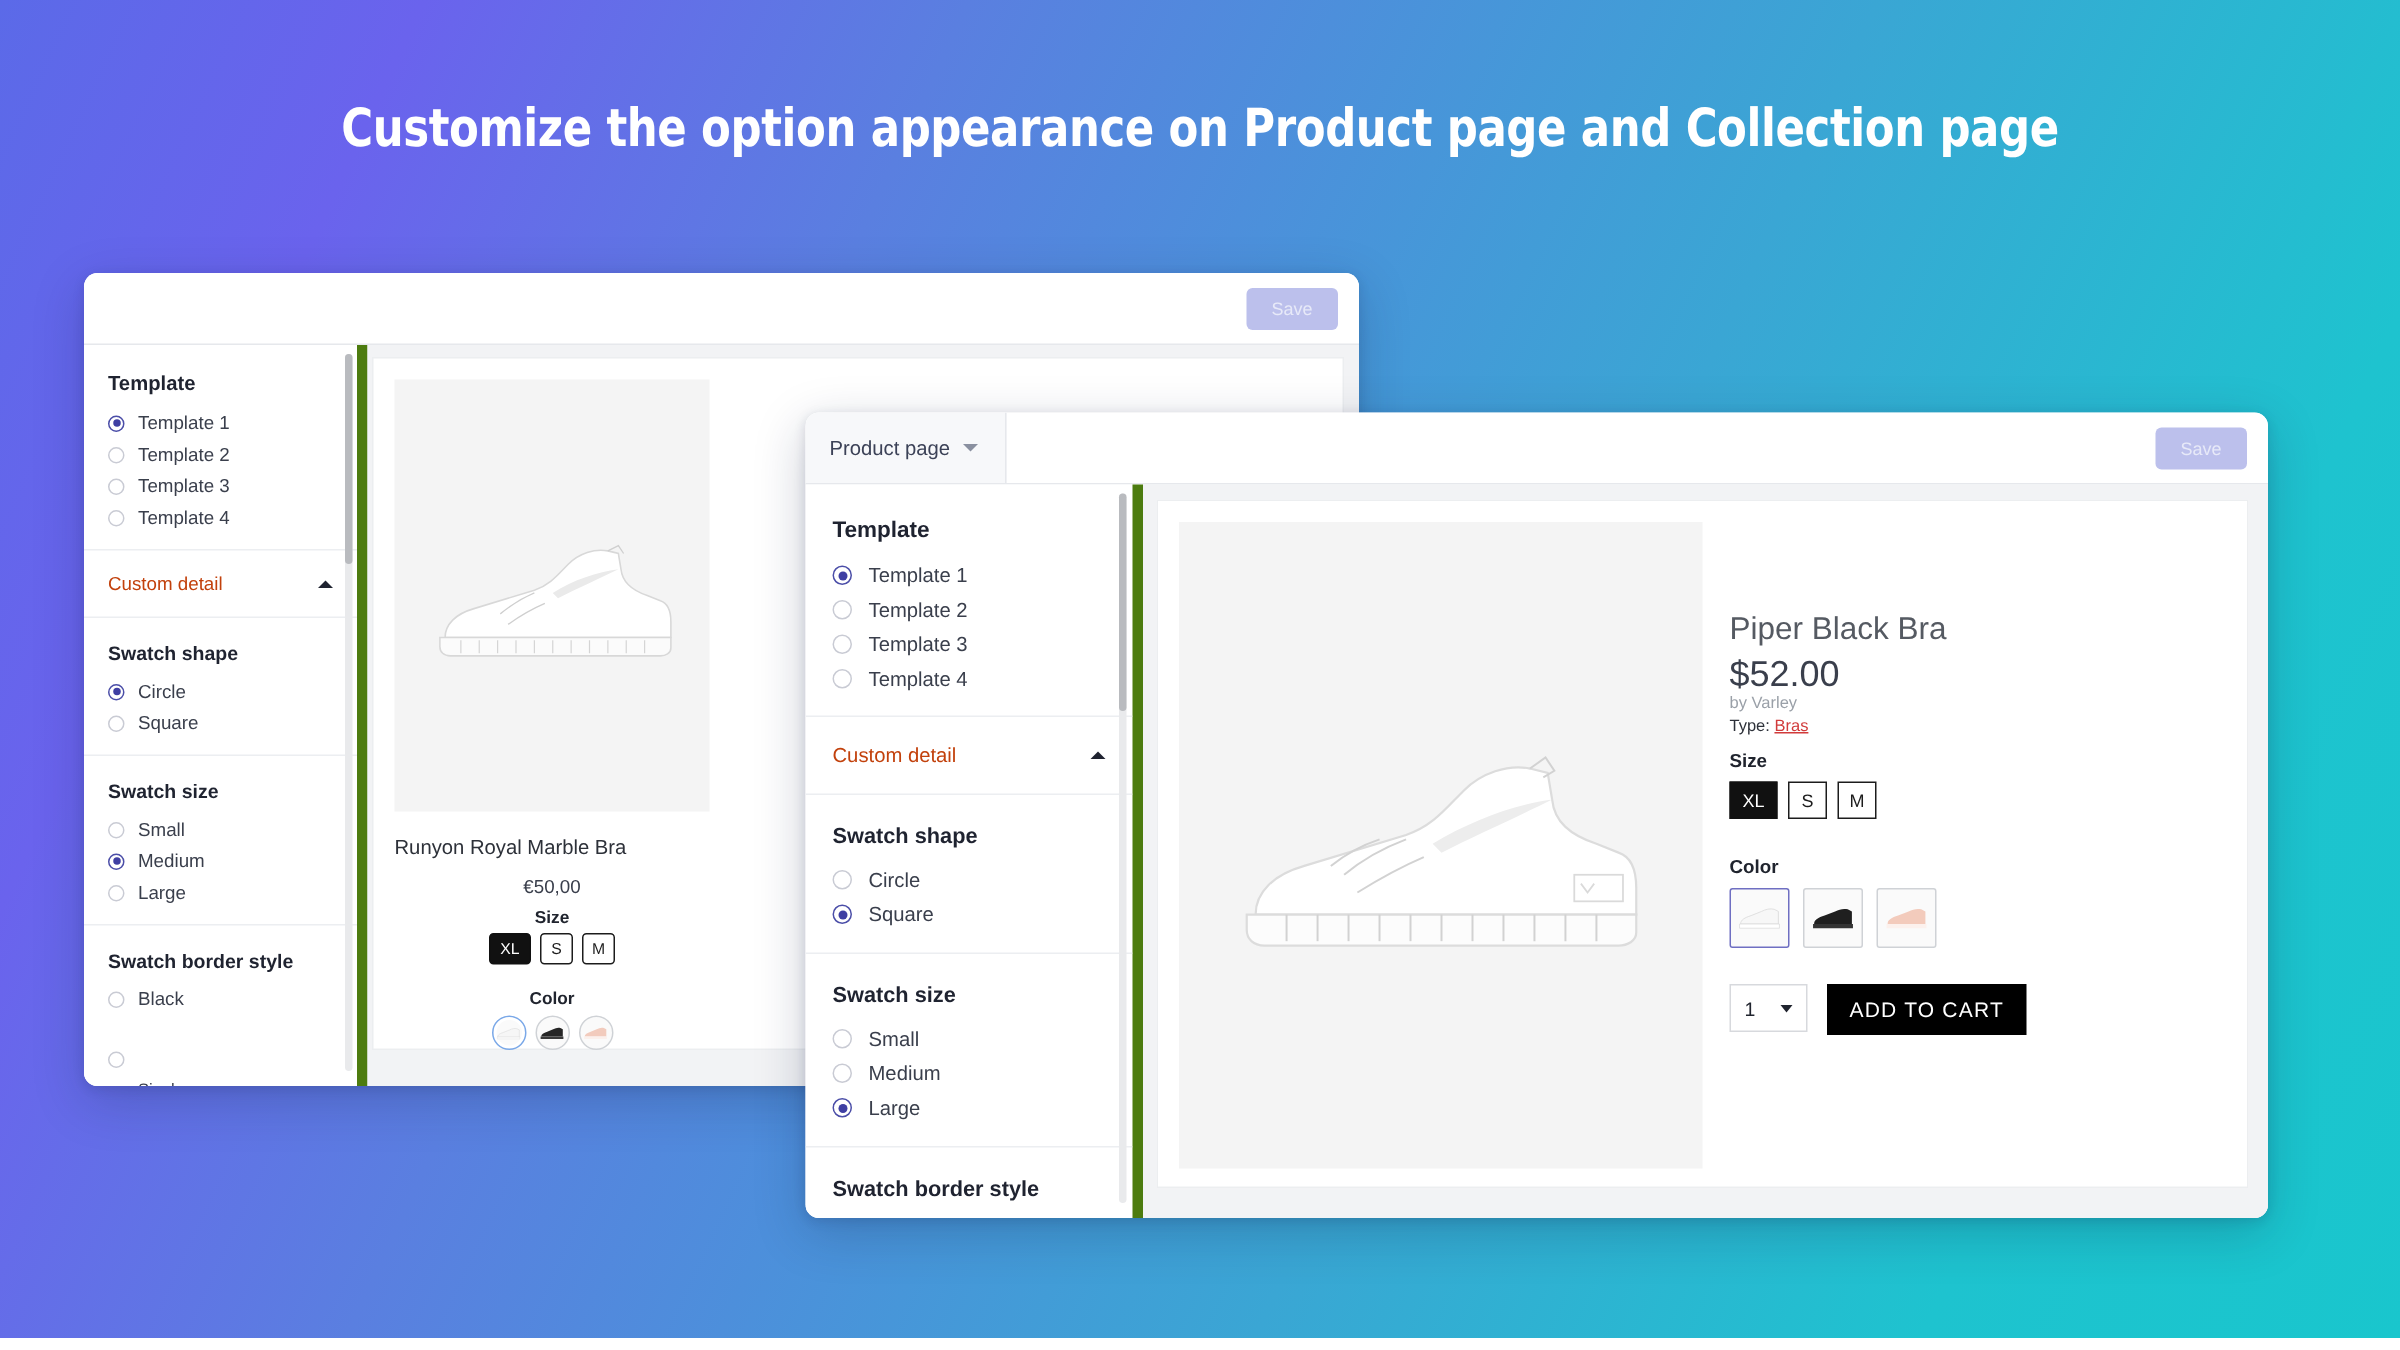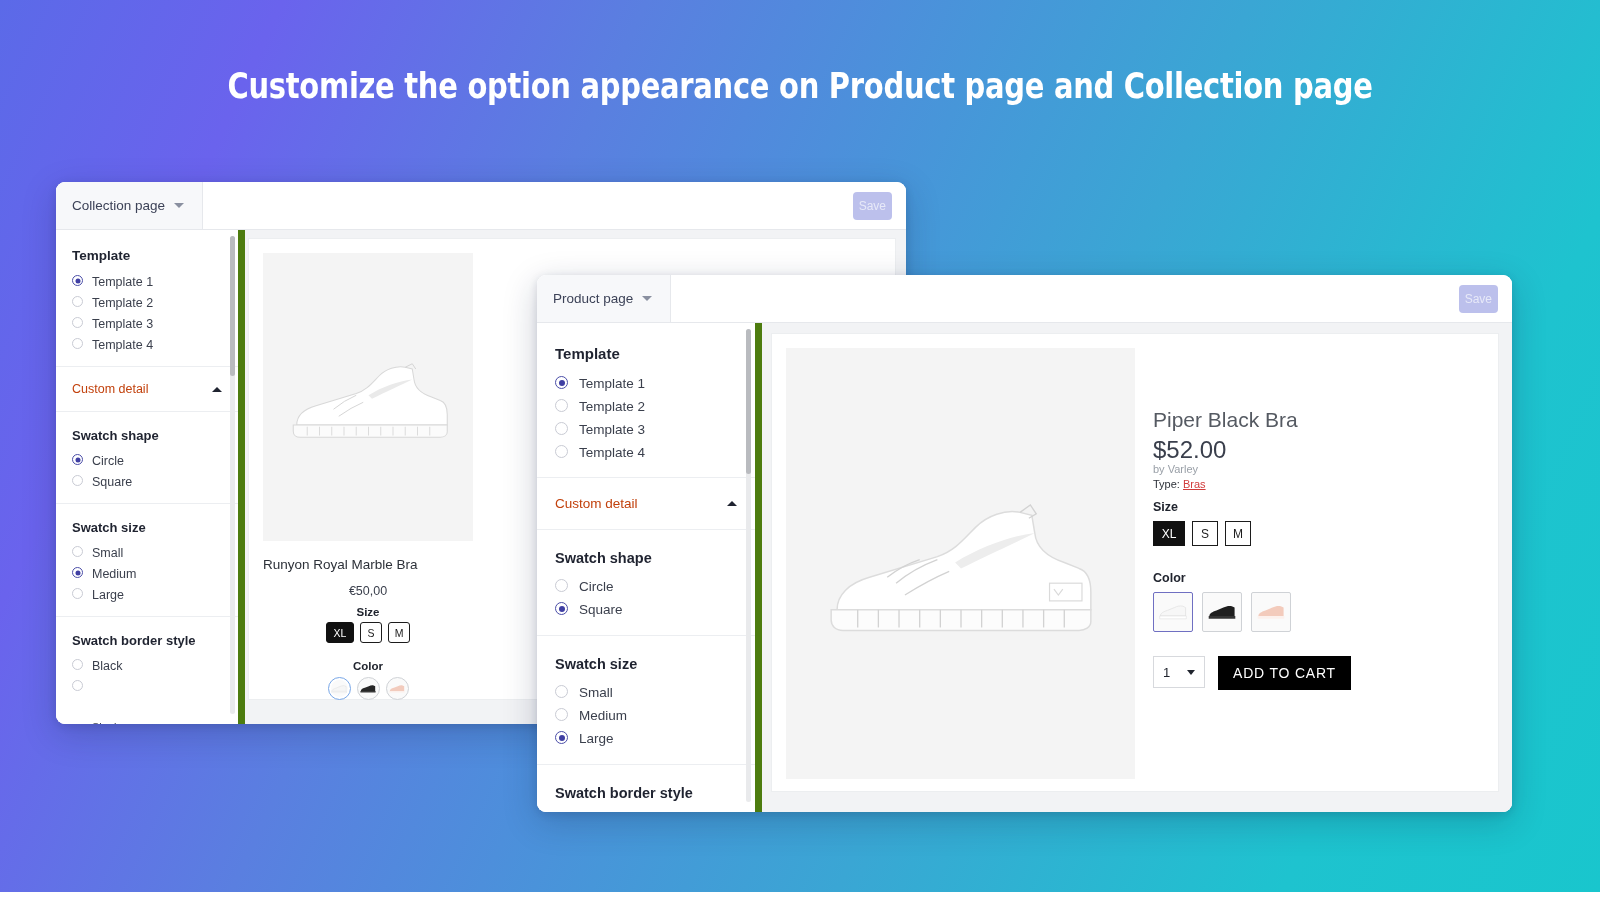--- a/index.html
+++ b/index.html
@@ -63,21 +63,21 @@
     display: inline-block;
   }
   .save-btn {
     position: absolute;
     right: 14px; top: 50%; transform: translateY(-50%);
     background: #bcc0ec;
     color: #e7e9f8;
     border: none;
     border-radius: 4px;
     font-size: 12px;
-    padding: 7px 6px;
+    padding: 7px 17px;
     font-family: "Liberation Sans", sans-serif;
   }
   .panel-body { display: flex; background: #f2f3f5; }
 
   
   .settings {
     background: #ffffff;
     position: relative;
     flex: 0 0 auto;
     overflow: hidden;
@@ -101,21 +101,21 @@
   .collapse-row {
     display: flex; align-items: center; justify-content: space-between;
     color: #c2410c;
   }
   .collapse-caret {
     width: 0; height: 0;
     border-left: 5px solid transparent;
     border-right: 5px solid transparent;
     border-bottom: 5px solid #1f2330;
   }
-  .radio-row { display: flex; }
+  .radio-row { display: flex; align-items: center; }
   .radio {
     border-radius: 50%;
     border: 1px solid #c9cbd4;
     background: #fff;
     flex: 0 0 auto;
     position: relative;
   }
   .radio.on { border: 1px solid #4b4ea8; }
   .radio.on::after {
     content: "";
@@ -179,24 +179,20 @@
   .type-line { color: #2d3139; }
   .type-link { color: #d13b3b; text-decoration: underline; }
 </style>
 <style>.radio.on::after{width:var(--dot,5px);height:var(--dot,5px);}</style></head>
 <body>
 
 <div class="headline">Customize the option appearance on Product page and Collection page</div>
 
 <div class="panel" style="left:56px; top:182px; width:850px; height:542px;">
   <div class="panel-topbar">
-    <div class="tab">
-      <span>Collection page</span>
-      <span class="caret"></span>
-    </div>
     <button class="save-btn">Save</button>
   </div>
 
   <div class="panel-body" style="height:494px;">
 
     <div class="settings" style="width:189px; height:494px;">
       <div class="sb-track" style="right:3px; height:478px;"></div>
       <div class="sb-thumb" style="right:3px; top:6px; height:140px;"></div>
 
       <div class="section" style="padding:18px 16px 14px 16px;">

